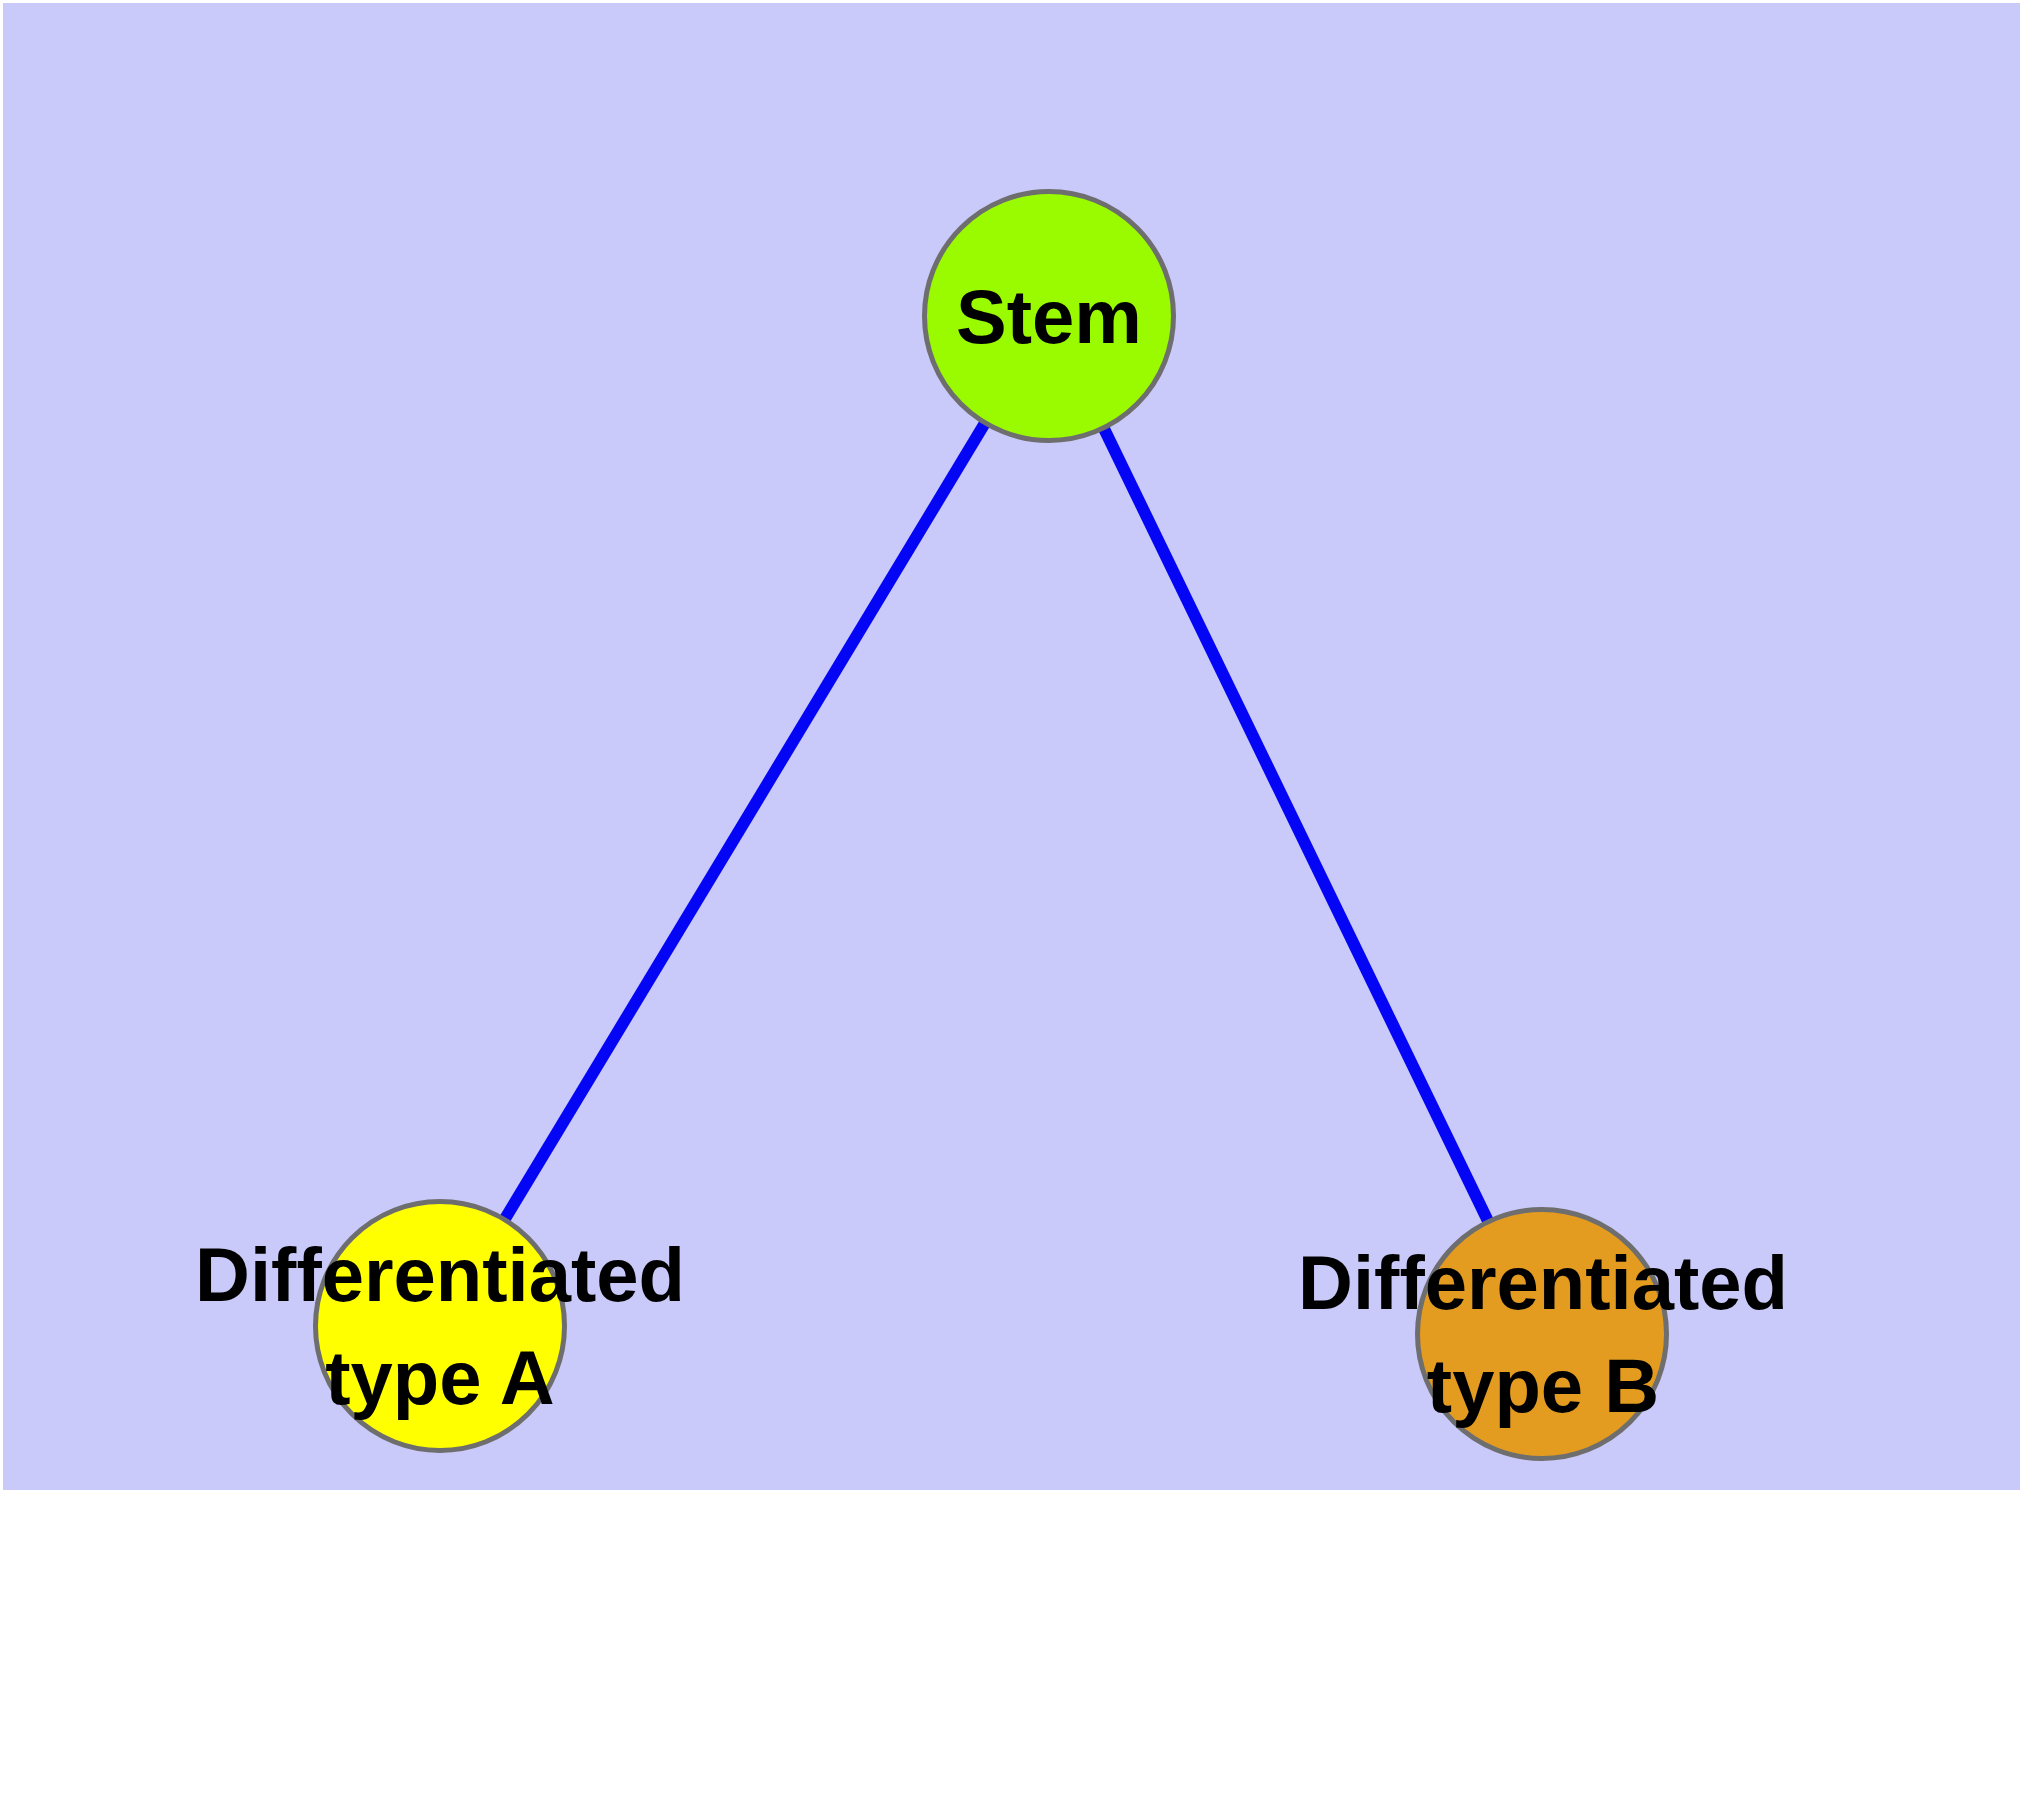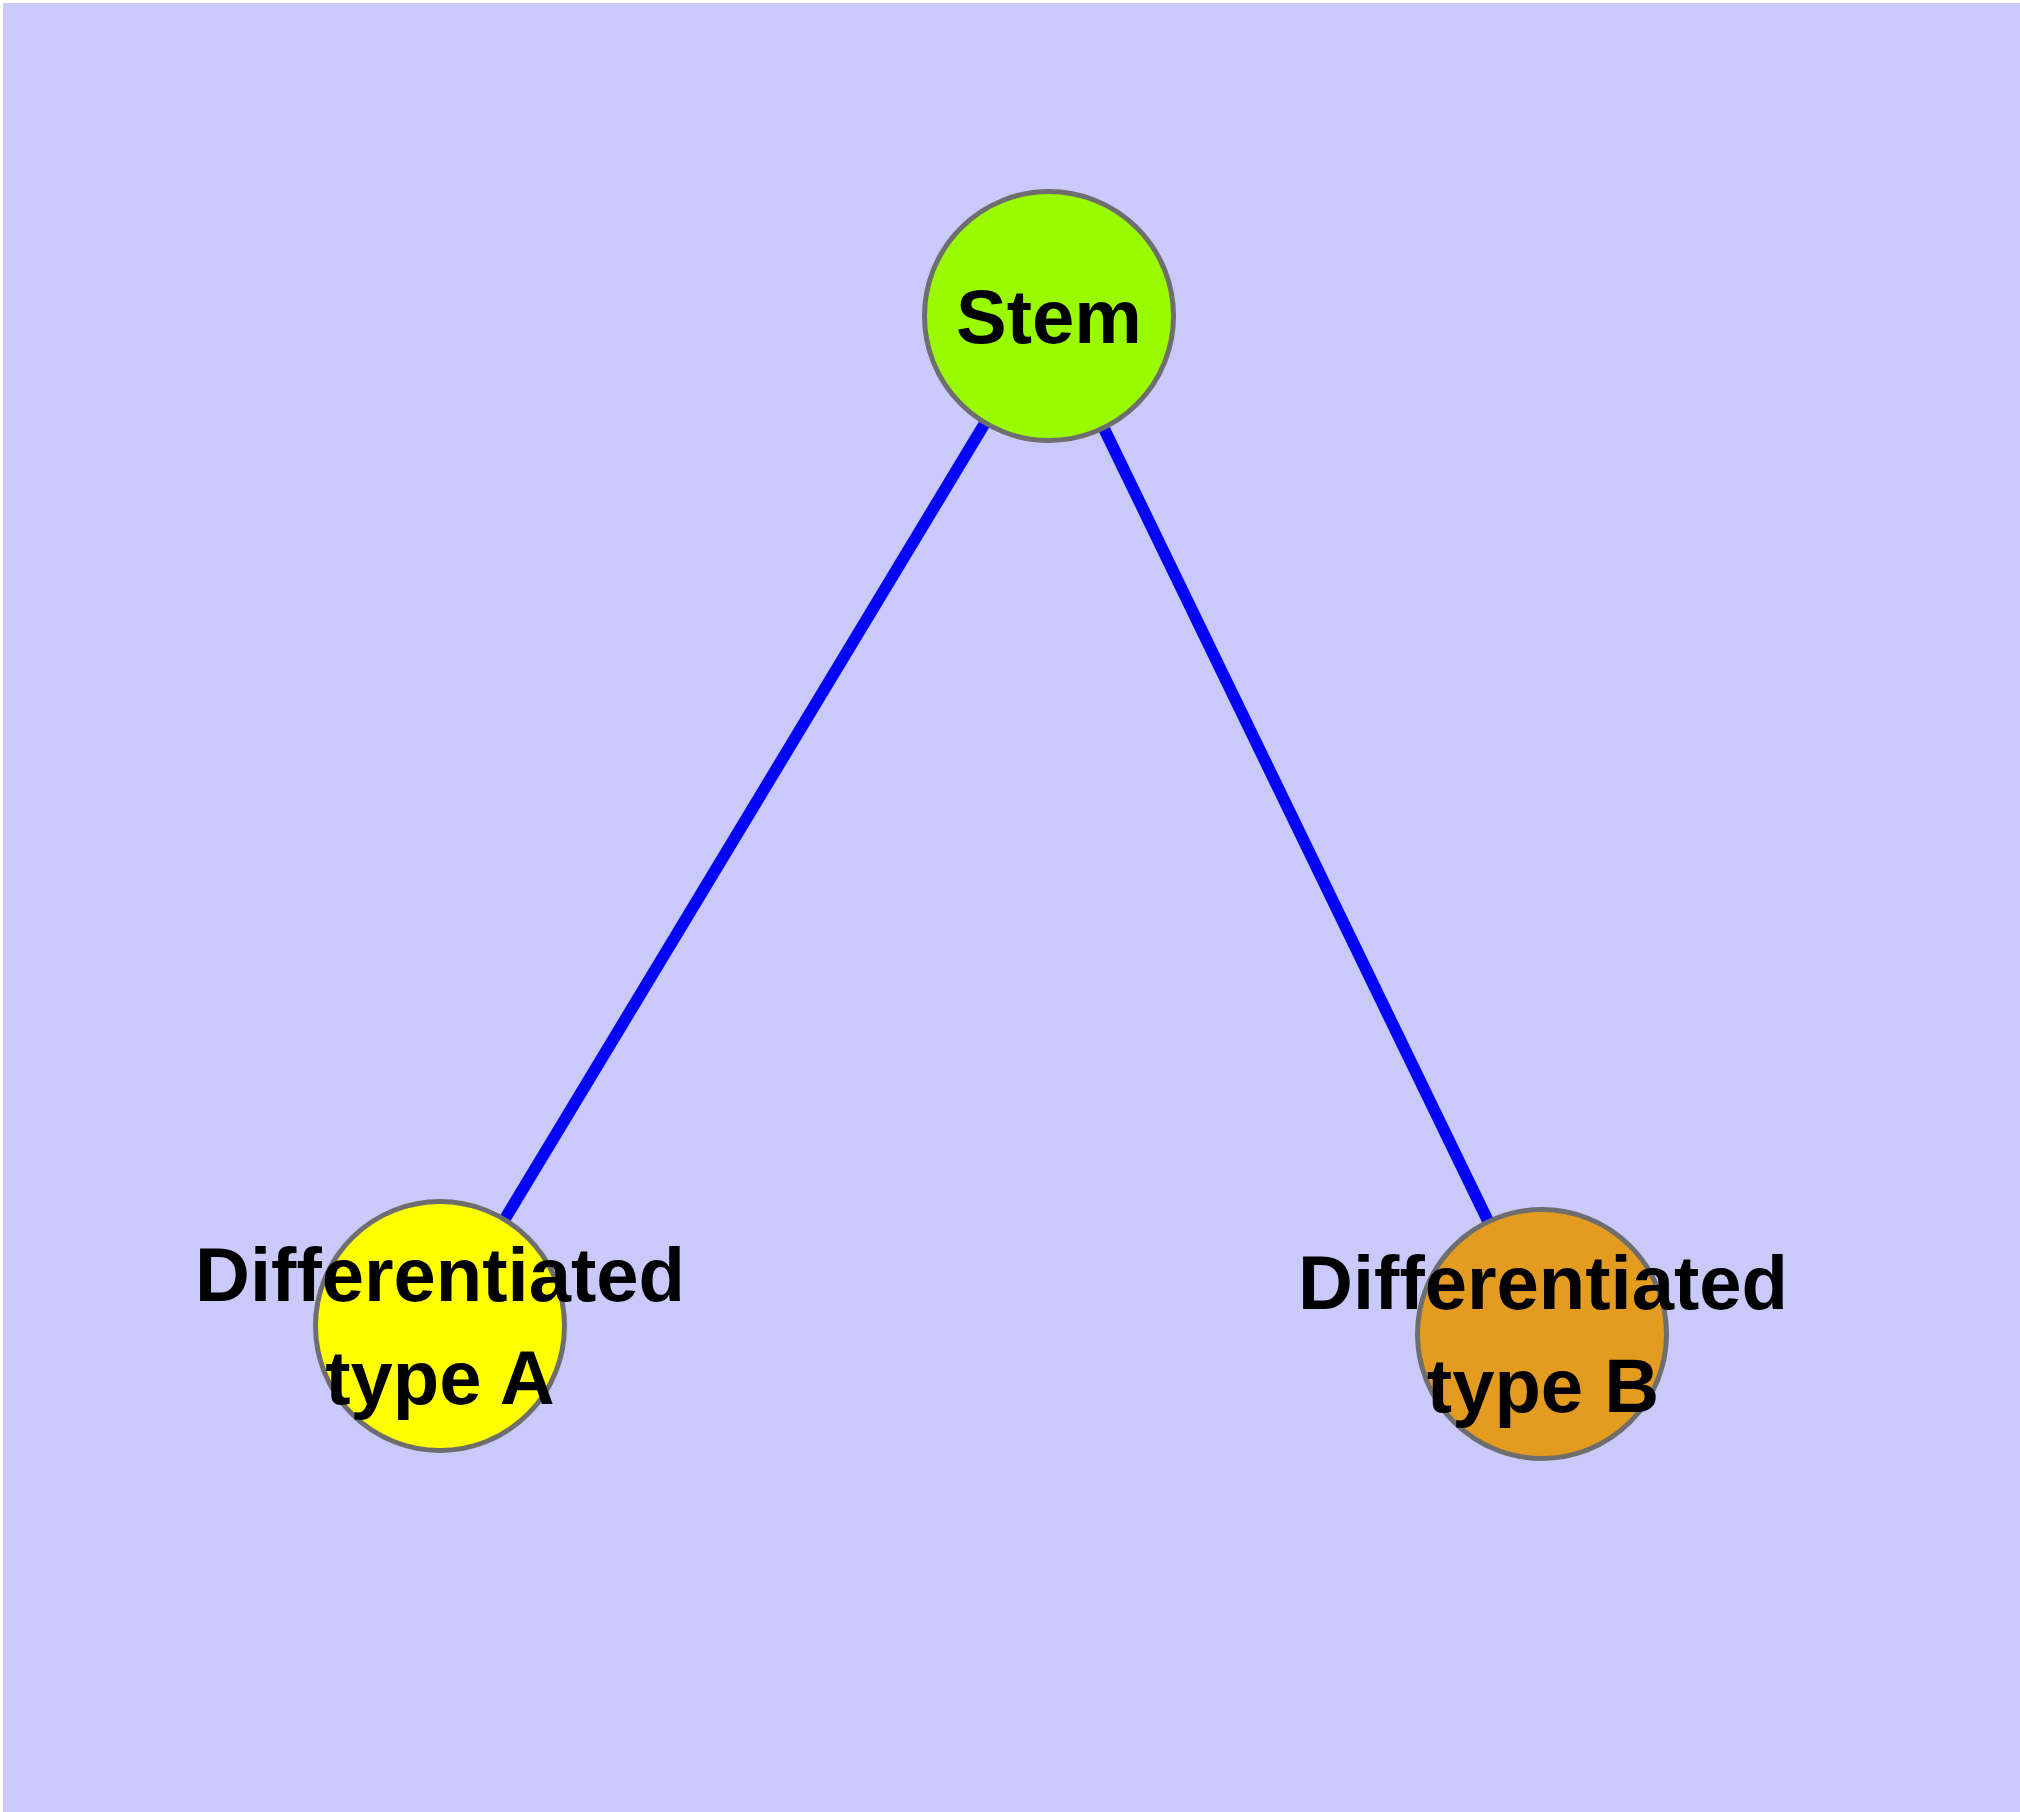--- a/index.html
+++ b/index.html
@@ -4,21 +4,21 @@
 <style>
   html, body {
     margin: 0;
     padding: 0;
     background: #ffffff;
     font-family: "Liberation Sans", "DejaVu Sans", sans-serif;
   }
   .canvas {
     position: relative;
     width: 2021px;
-    height: 1812px;
+    height: 1490px;
     background: #ffffff;
     overflow: hidden;
   }
   
   .panel {
     position: absolute;
     left: 3.4px;
     top: 3.4px;
     right: 0;
     bottom: 0;

